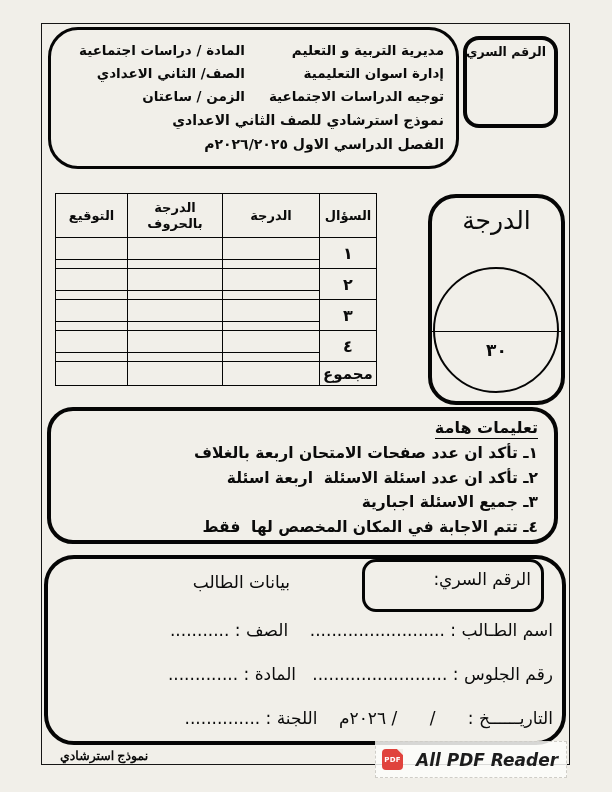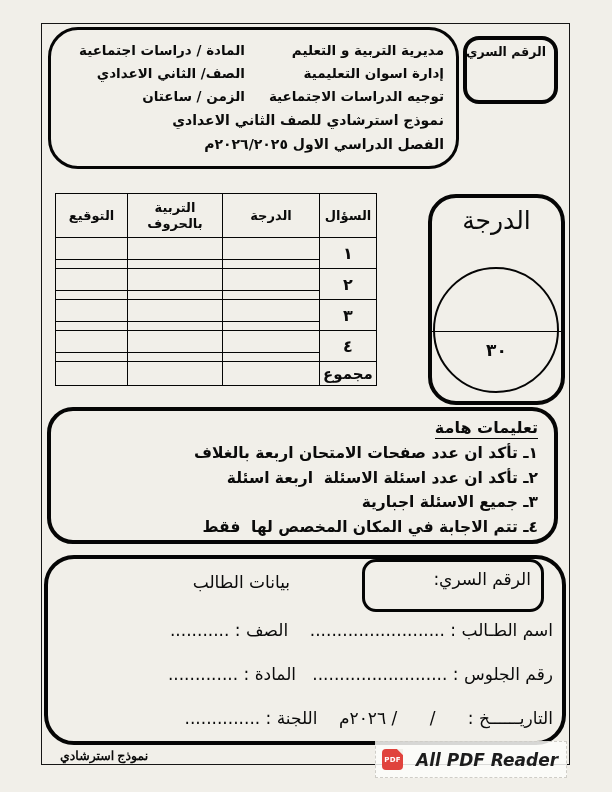--- a/index.html
+++ b/index.html
@@ -26,21 +26,21 @@
     padding:9px 12px 0 10px;
     direction:rtl;
   }
   .hdr-grid { display:grid; grid-template-columns:52% 48%; }
   .hdr-col { text-align:right; }
   .hdr-col.left { padding-left:6px; }
   .hdr-line { font-size:13.5px; font-weight:bold; line-height:23px; white-space:nowrap; }
   .hdr-center { font-size:14px; font-weight:bold; line-height:23px; margin-top:1px; white-space:nowrap; }
 
   .hdr-secret {
-    left:463px; top:36px; width:95px; height:68px;
+    left:463px; top:36px; width:95px; height:92px;
     border:4px solid #050505; border-radius:16px;
     direction:rtl; padding:4px 8px 0 0;
   }
   .hdr-secret .lbl { font-size:12.5px; font-weight:bold; white-space:nowrap; }
 
   
   .grades-wrap { left:55px; top:193px; }
   table.grades { border-collapse:collapse; direction:rtl; table-layout:fixed; }
   table.grades th, table.grades td { border:1.8px solid #050505; padding:0; text-align:center; vertical-align:middle; }
   table.grades th { height:44px; font-size:13px; font-weight:bold; line-height:16px; }
@@ -144,21 +144,21 @@
 <div class="abs hdr-secret">
   <div class="lbl">الرقم السري</div>
 </div>
 
 <div class="abs grades-wrap">
   <table class="grades">
     <tbody>
         <tr>
       <th class="cw-q">السؤال</th>
       <th class="cw-g">الدرجة</th>
-      <th class="cw-l">التربية بالحروف</th>
+      <th class="cw-l">الدرجة بالحروف</th>
       <th class="cw-s">التوقيع</th>
     </tr>
     <tr class="main">
       <td class="qcell" rowspan="2">١</td>
       <td></td>
           <td></td>
           <td></td>
     </tr>
     <tr class="sub">
           <td></td>

